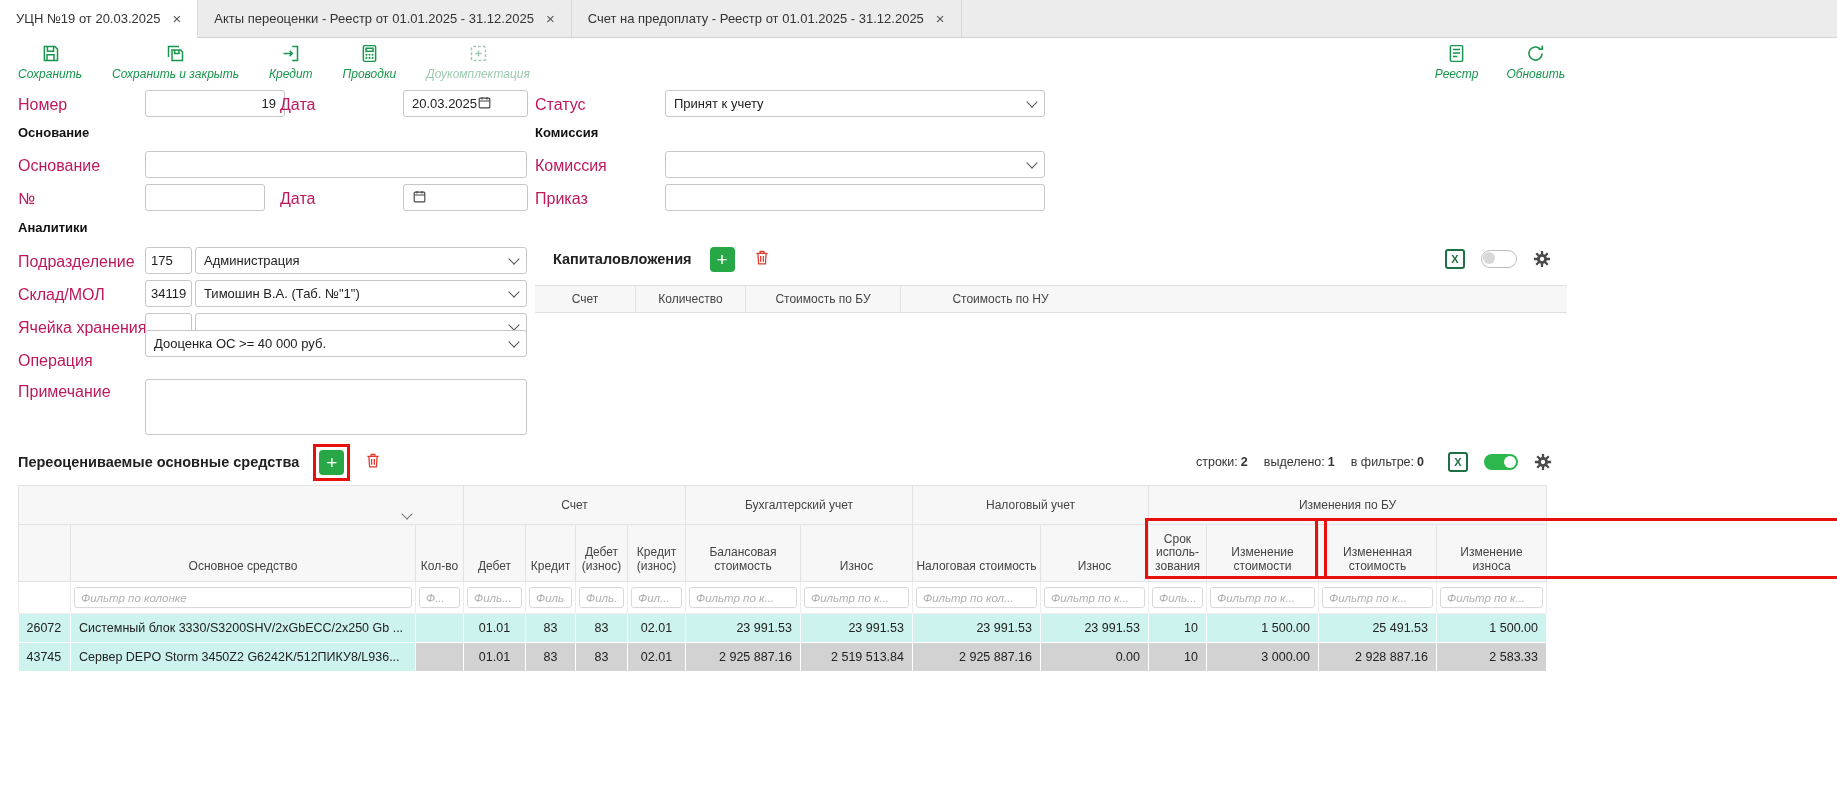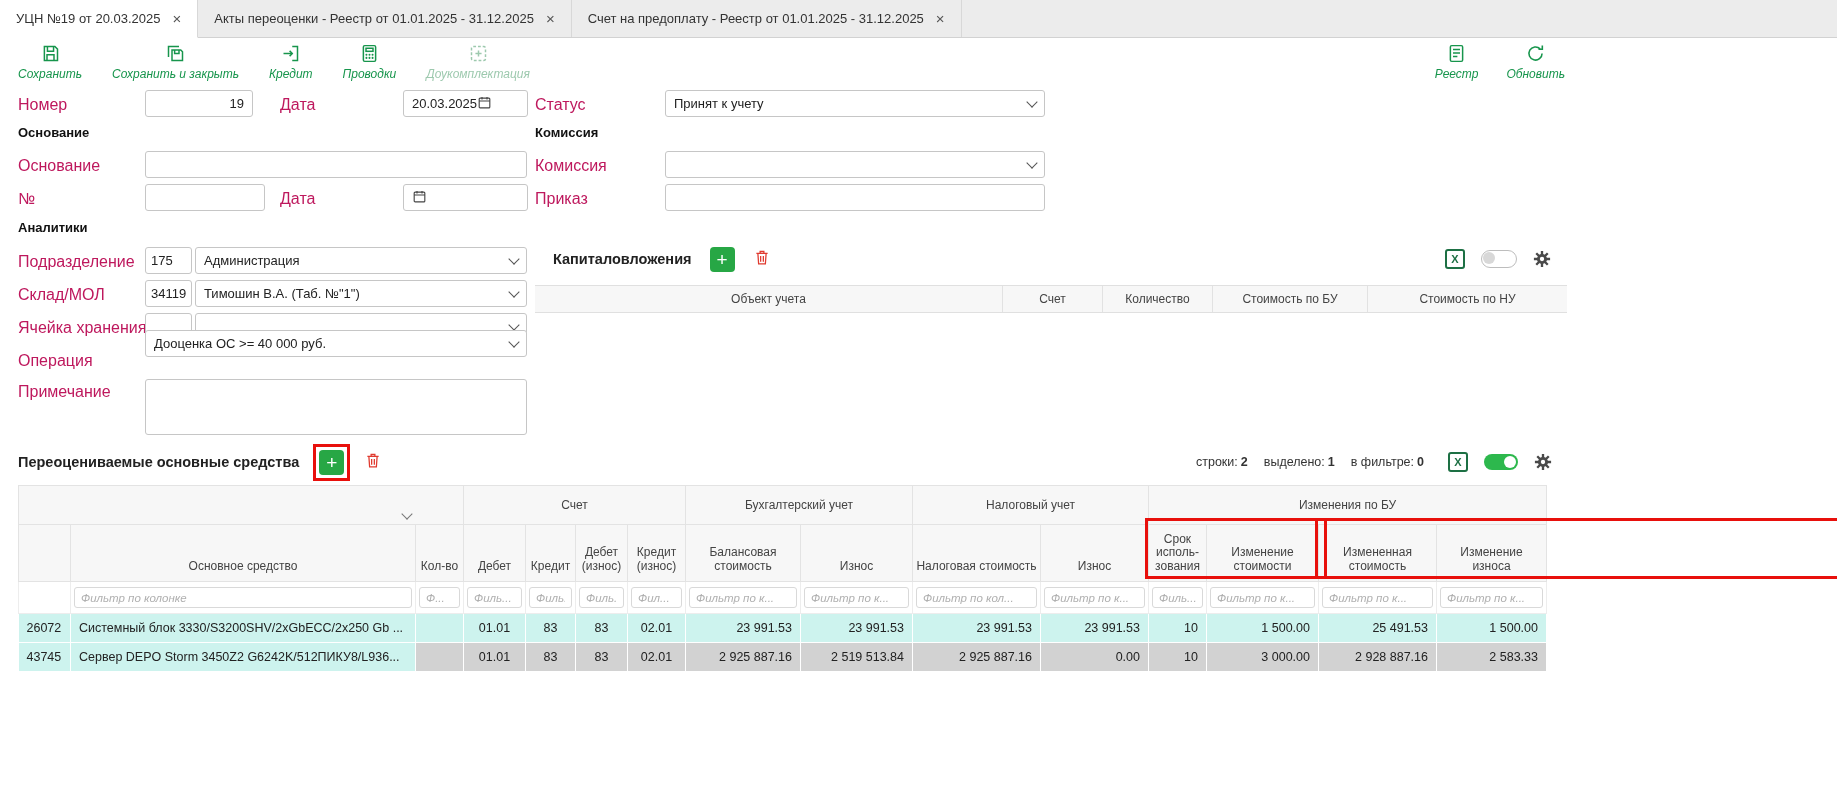--- a/index.html
+++ b/index.html
@@ -177,21 +177,21 @@
           </span>
         <span>Обновить</span>
       </div>
     </div>
   </div>
 
 
   <div class="form-area">
 
     <span class="lbl" style="left:18px;top:9px">Номер</span>
-    <input class="inp" style="left: 145px; top: 3px; width: 108px; text-align: right;" value="19">
+    <input class="inp" style="left: 145px; top: 3px; width: 140px; text-align: right;" value="19">
     <span class="lbl" style="left:280px;top:9px">Дата</span>
     <div class="inp datefld" style="left:403px;top:3px;width:125px">
       <span class="val">20.03.2025</span>
       <span><svg width="15" height="15" viewBox="0 0 24 24" fill="none" stroke="#444" stroke-width="1.8">
             <rect x="3.5" y="5" width="17" height="15.5" rx="1.5"></rect>
             <path d="M3.5 9.5h17M8 3v4M16 3v4"></path>
           </svg></span>
     </div>
     <span class="lbl" style="left:535px;top:9px">Статус</span>
     <div class="inp sel" style="left:665px;top:3px;width:380px">
@@ -277,21 +277,20 @@
                 <g stroke="#4a4a4a" stroke-width="2.6">
                   <path d="M10 1v18M1 10h18M3.6 3.6l12.8 12.8M16.4 3.6L3.6 16.4"></path>
                 </g>
                 <circle cx="10" cy="10" r="5.6" fill="#4a4a4a"></circle>
                 <circle cx="10" cy="10" r="2.4" fill="#fff"></circle>
               </svg>
             </span>
         </span>
       </div>
       <div class="cap-header" id="cap-header">
-          <div class="cap-th" style="width:467px">Объект учета</div>
           <div class="cap-th" style="width:100px">Счет</div>
           <div class="cap-th" style="width:110px">Количество</div>
           <div class="cap-th" style="width:155px">Стоимость по БУ</div>
           <div class="cap-th" style="width:200px">Стоимость по НУ</div>
         </div>
       <div class="cap-body"></div>
     </div>
   </div>
 
   <div class="assets-panel">

